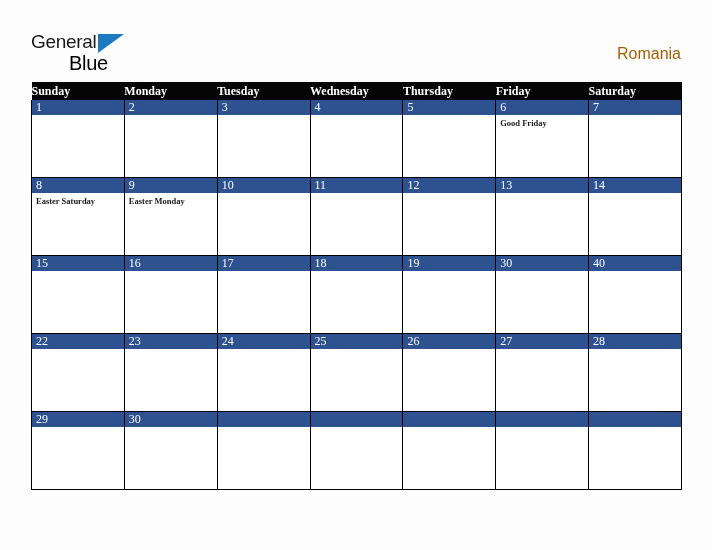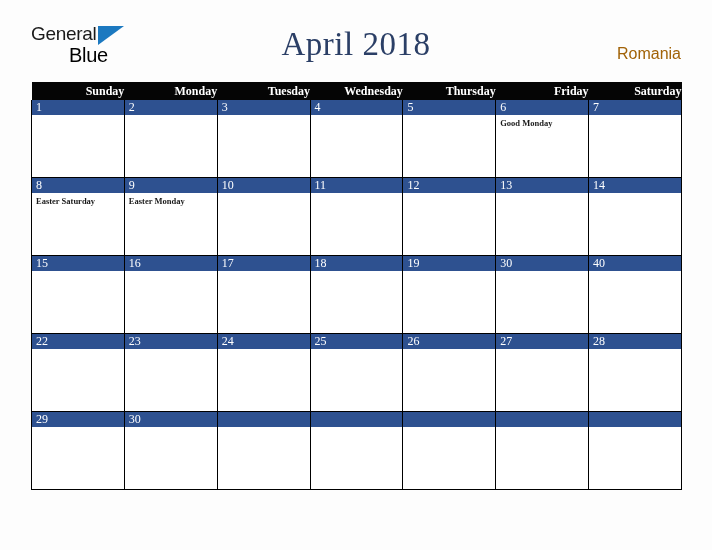--- a/index.html
+++ b/index.html
@@ -20,21 +20,21 @@
     position: absolute;
     left: 0;
     top: 0;
     width: 712px;
     height: 82px;
   }
 
   #logo {
     position: absolute;
     left: 31px;
-    top: 23px;
+    top: 31px;
     width: 115px;
     height: 46px;
   }
   #logo-general {
     position: absolute;
     left: 0;
     top: 0;
     font-family: "Liberation Sans", sans-serif;
     font-size: 19px;
     color: #1a1a1a;
@@ -93,21 +93,21 @@
   }
   #calendar th {
     background: #050505;
     color: #ffffff;
     font-family: "Liberation Serif", serif;
     font-size: 12px;
     font-weight: bold;
     height: 18px;
     line-height: 18px;
     padding: 0;
-    text-align: right;
+    text-align: left;
     border: none;
   }
   #calendar td {
     padding: 0;
     vertical-align: top;
     border-left: 1px solid #000000;
     border-right: 1px solid #000000;
     border-bottom: 1px solid #000000;
     background: #ffffff;
     height: 63px;
@@ -146,21 +146,20 @@
 <body>
 
 <div id="header">
 
   <div id="logo">
     <span id="logo-general">General</span>
     <span id="logo-triangle"></span>
     <span id="logo-blue">Blue</span>
   </div>
 
-  <div id="title">April 2018</div>
 
   <div id="country">Romania</div>
 
 </div>
 
 <table id="calendar">
   <thead>
     <tr id="weekday-row">
         <th>Sunday</th>
         <th>Monday</th>
@@ -200,21 +199,21 @@
         <td>
           <div class="daycell">
             <div class="datebar">5</div>
             <div class="events"></div>
           </div>
         </td>
         <td>
           <div class="daycell">
             <div class="datebar">6</div>
             <div class="events">
-              <div class="event">Good Monday</div>
+              <div class="event">Good Friday</div>
             </div>
           </div>
         </td>
         <td>
           <div class="daycell">
             <div class="datebar">7</div>
             <div class="events"></div>
           </div>
         </td>
       </tr>

